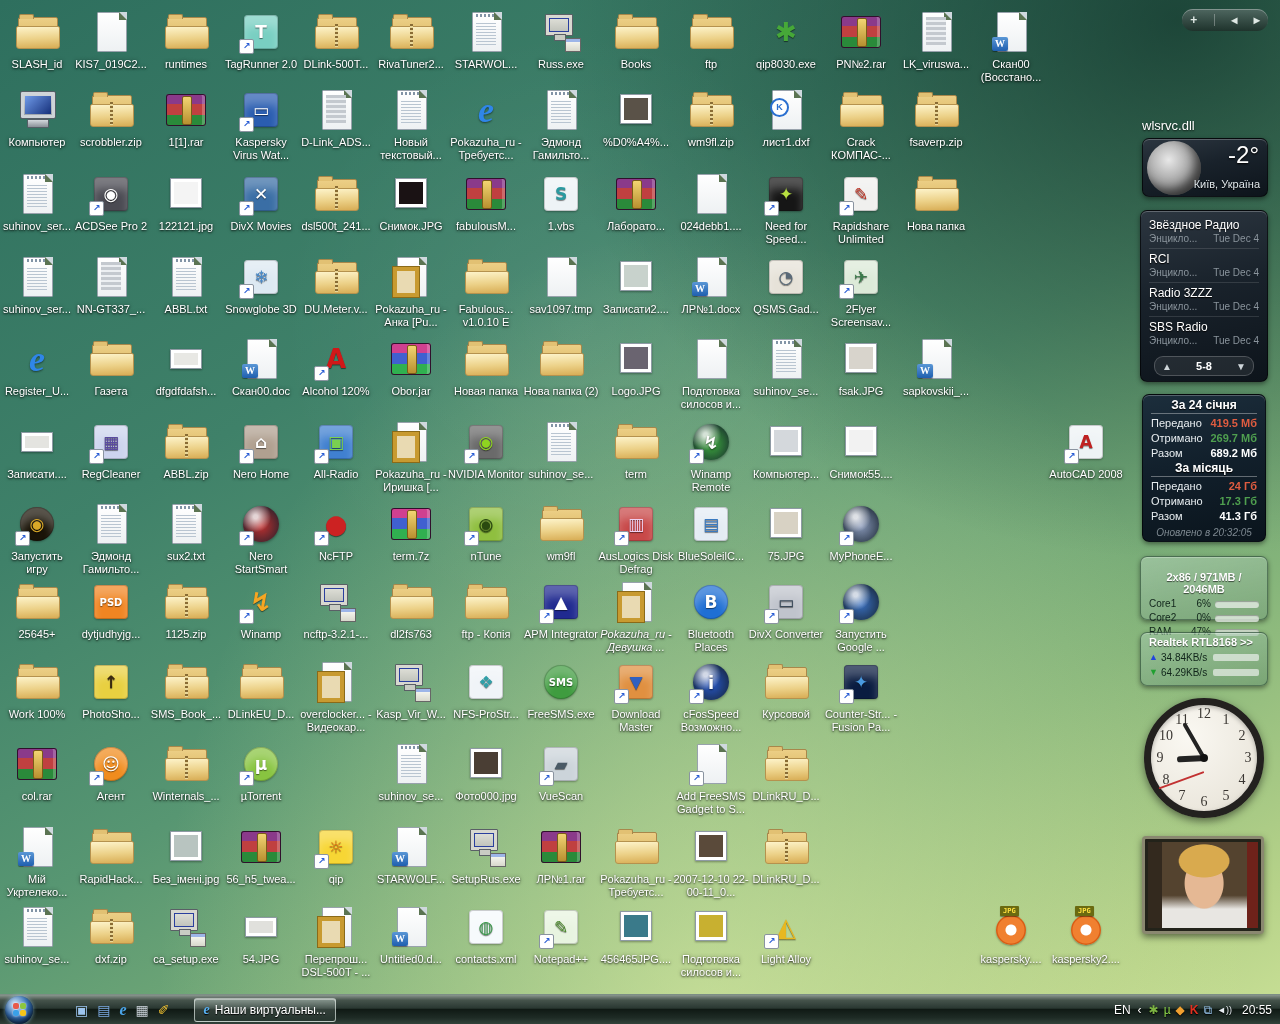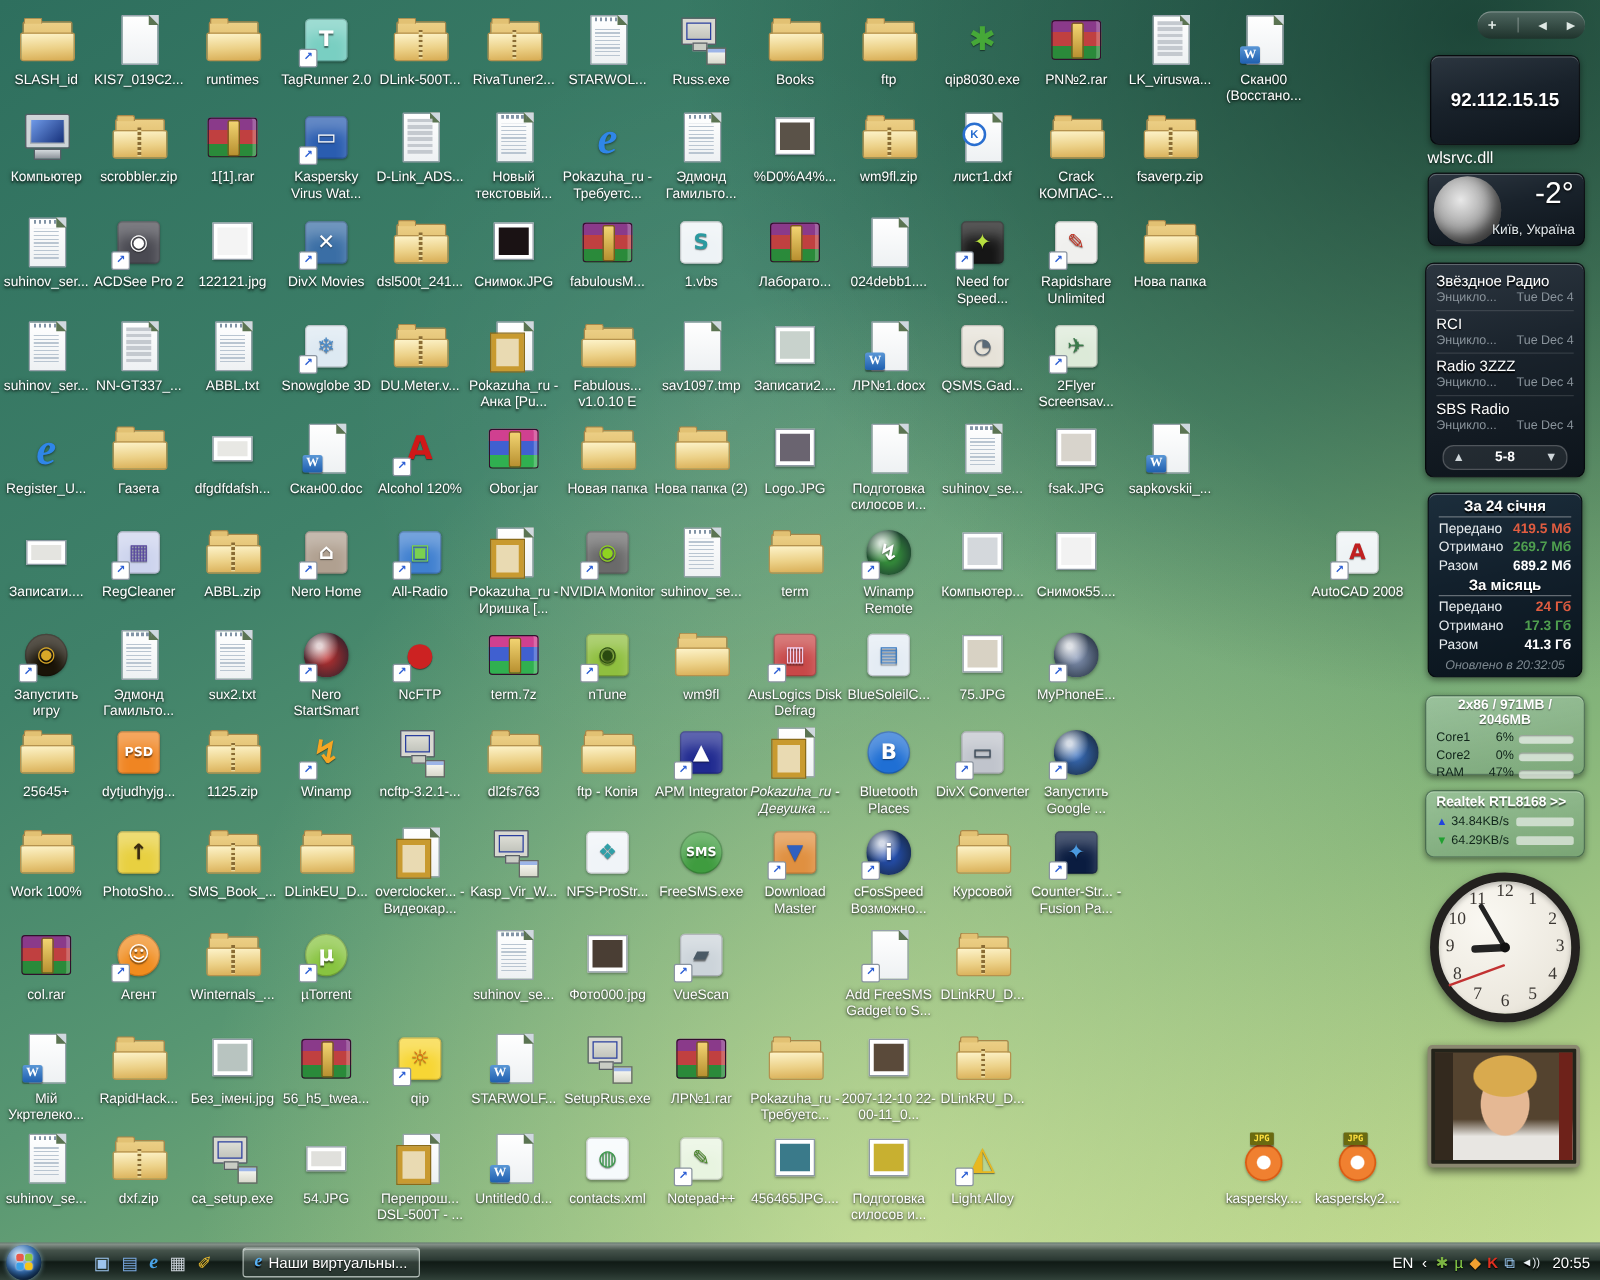--- a/index.html
+++ b/index.html
@@ -69,21 +69,21 @@
   .r-item:last-of-type{border-bottom:none;}
   .r-title{color:#fff;font-size:12px;text-shadow:0 1px 1px #000;white-space:nowrap;overflow:hidden;}
   .r-sub{display:flex;justify-content:space-between;color:#8a949c;font-size:10px;margin-top:1px;}
   .r-pager{position:absolute;left:50%;bottom:5px;transform:translateX(-50%);width:84px;height:18px;border-radius:9px;background:rgba(255,255,255,.08);border:1px solid rgba(255,255,255,.2);display:flex;align-items:center;justify-content:space-between;padding:0 7px;color:#cfd6da;font-size:10px;}
   .r-pager b{font-size:11px;color:#fff;}
   .g-traffic{left:12px;top:394px;width:124px;height:148px;padding:3px 8px;box-sizing:border-box;background:linear-gradient(168deg,#1c2e3c 0%,#12202c 45%,#0a141c 100%);border:1px solid rgba(0,0,0,.6);}
   .t-head{color:#fff;font-weight:bold;font-size:12px;text-align:center;border-bottom:1px solid rgba(255,255,255,.35);padding-bottom:1px;margin-bottom:2px;text-shadow:0 1px 1px #000;}
   .t-row{display:flex;justify-content:space-between;font-size:11px;color:#e8edf0;line-height:15px;}
   .t-row .v{font-weight:bold;}
   .t-upd{color:#7d8890;font-size:10px;font-style:italic;text-align:center;margin-top:3px;}
-  .g-cpu{left:10px;top:556px;width:128px;height:64px;padding:1px 8px;box-sizing:border-box;background:linear-gradient(168deg,rgba(180,210,185,.55),rgba(110,150,120,.45));border:1px solid rgba(40,70,50,.6);}
+  .g-cpu{left:10px;top:556px;width:128px;height:64px;padding:14px 8px;box-sizing:border-box;background:linear-gradient(168deg,rgba(180,210,185,.55),rgba(110,150,120,.45));border:1px solid rgba(40,70,50,.6);}
   .c-head{color:#fff;font-size:11px;font-weight:bold;text-align:center;text-shadow:0 1px 1px rgba(0,0,0,.6);margin-bottom:2px;}
   .c-row{display:flex;align-items:center;font-size:10px;color:#10241a;line-height:14px;}
   .c-row .cl{width:34px;}.c-row .cv{width:28px;text-align:right;margin-right:4px;}
   .c-bar{flex:1;height:7px;background:rgba(235,240,235,.75);border-radius:3px;box-shadow:inset 0 1px 1px rgba(0,0,0,.3);overflow:hidden;}
   .c-fill{height:100%;border-radius:3px;}
   .g-net{left:10px;top:632px;width:128px;height:54px;padding:3px 8px;box-sizing:border-box;background:linear-gradient(168deg,rgba(170,205,180,.5),rgba(90,135,105,.45));border:1px solid rgba(40,70,50,.6);}
   .n-title{color:#fff;font-size:11px;font-weight:bold;text-shadow:0 1px 1px rgba(0,0,0,.6);margin-bottom:2px;}
   .n-row{display:flex;align-items:center;font-size:10px;color:#10241a;line-height:15px;}
   .n-arrow{width:12px;font-size:9px;}
   .n-val{width:52px;}
@@ -1205,23 +1205,20 @@
 
 <div class="sidebar">
 
   <div class="sb-controls">
     <b>+</b>
     <span class="sep"></span>
     <b>◂</b>
     <b>▸</b>
   </div>
 
-  <div class="gadget g-dark g-ip">
-    <span>92.112.15.15</span>
-  </div>
 
   <div class="wlsrvc">wlsrvc.dll</div>
 
   <div class="gadget g-dark g-weather">
     <i class="moon"></i>
     <span class="temp">-2°</span>
     <span class="loc">Київ, Україна</span>
   </div>
 
   <div class="gadget g-dark g-radio">

